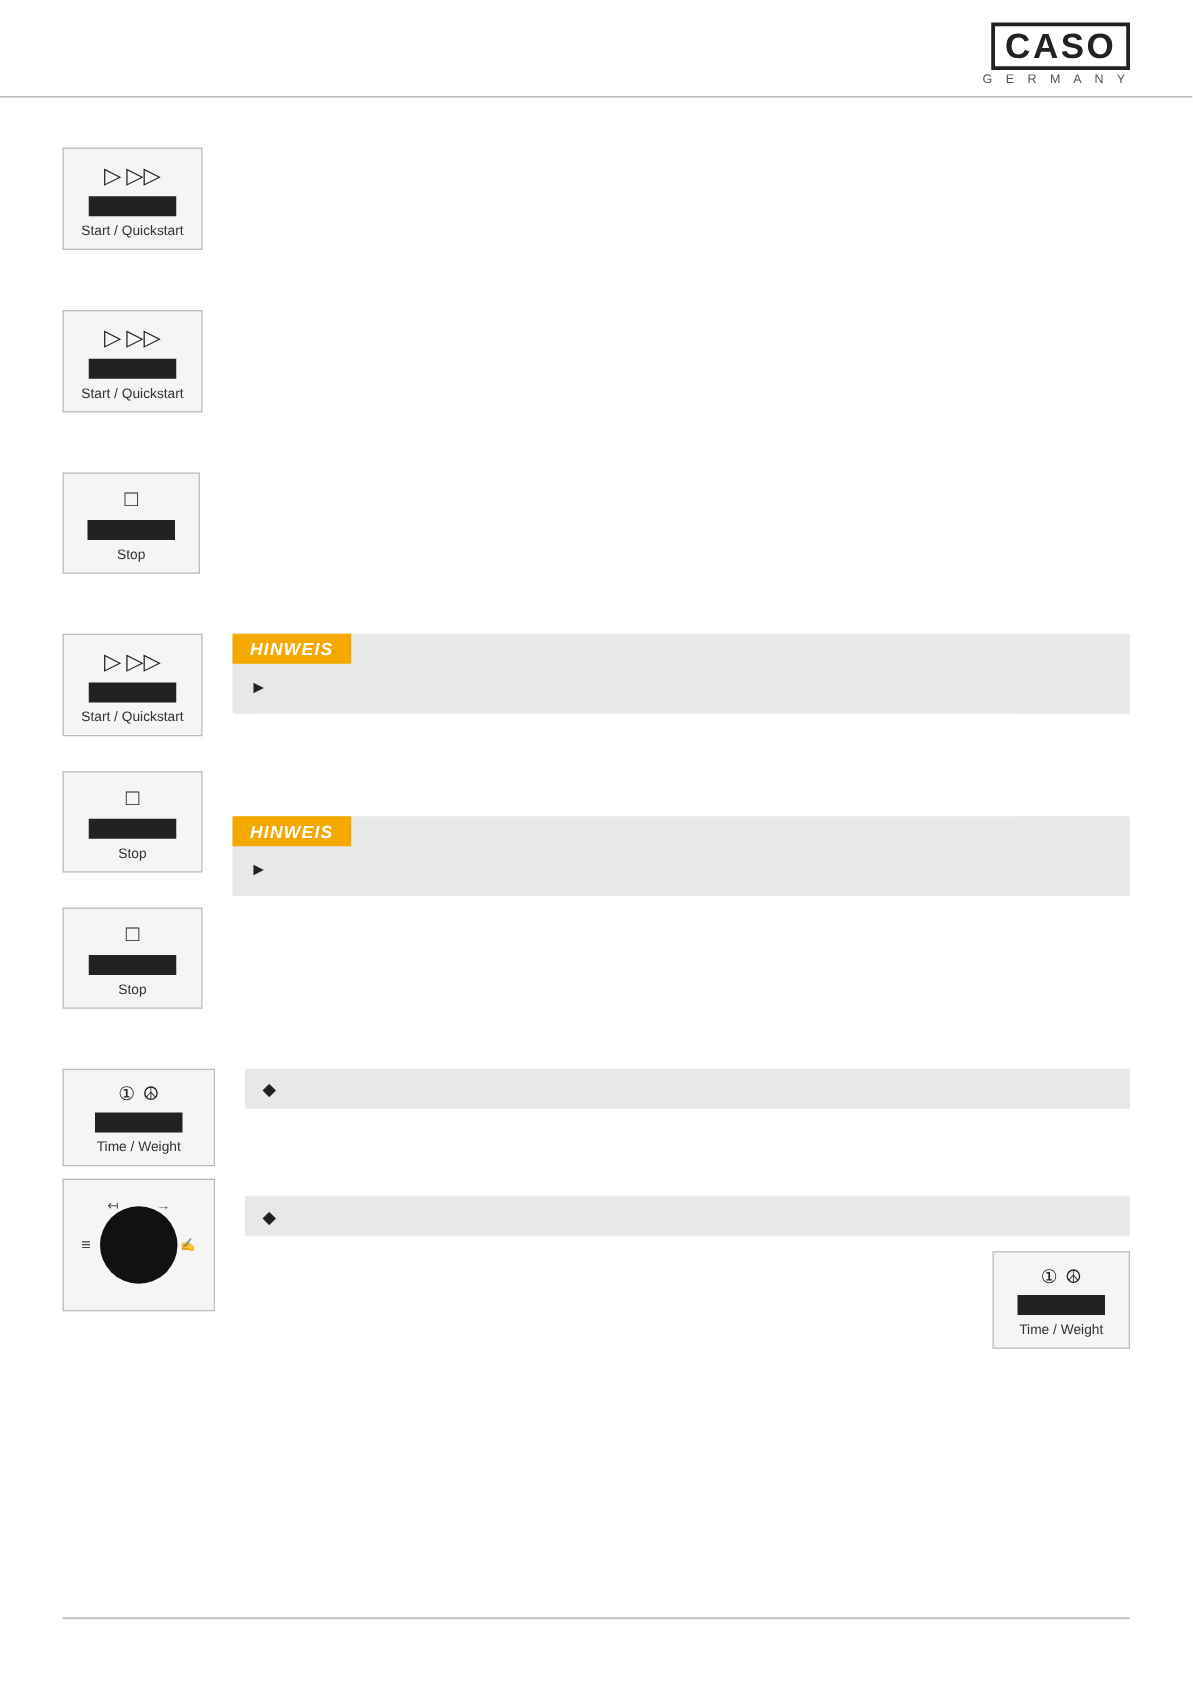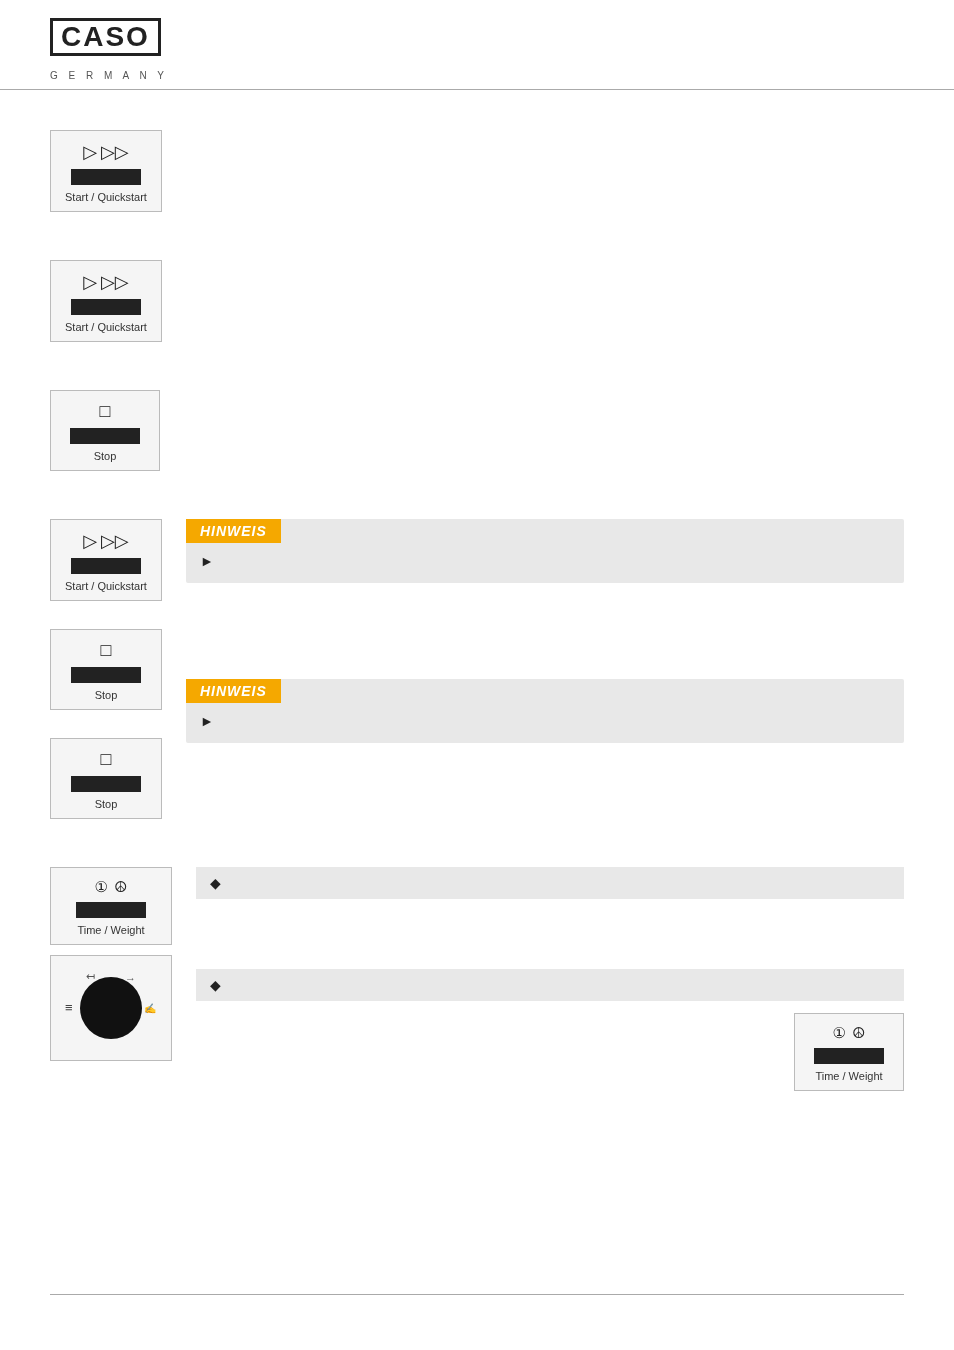--- a/index.html
+++ b/index.html
@@ -9,35 +9,36 @@
       width: 954px;
       min-height: 1350px;
       position: relative;
       color: #222;
     }
 
     
     .header {
       padding: 18px 50px 8px 50px;
       border-bottom: 1.5px solid #aaa;
+      text-align: right;
     }
     .logo-text {
       font-size: 28px;
       font-weight: 900;
       letter-spacing: 2px;
       border: 3px solid #222;
       display: inline-block;
       padding: 2px 8px;
       line-height: 1;
     }
     .logo-sub {
       font-size: 10px;
       letter-spacing: 4px;
       color: #555;
-      margin-top: 14px;
+      margin-top: 2px;
     }
 
     
     .content {
       padding: 30px 50px 30px 50px;
     }
 
     
     .btn-widget {
       display: inline-flex;
@@ -115,21 +116,21 @@
     }
     .btn-col {
       display: flex;
       flex-direction: column;
       gap: 10px;
     }
     .hint-col {
       flex: 1;
       display: flex;
       flex-direction: column;
-      gap: 24px;
+      gap: 10px;
     }
 
     
     .tw-widget {
       display: inline-flex;
       flex-direction: column;
       align-items: center;
       border: 1.5px solid #bbb;
       padding: 10px 14px 8px 14px;
       background: #f5f5f5;

